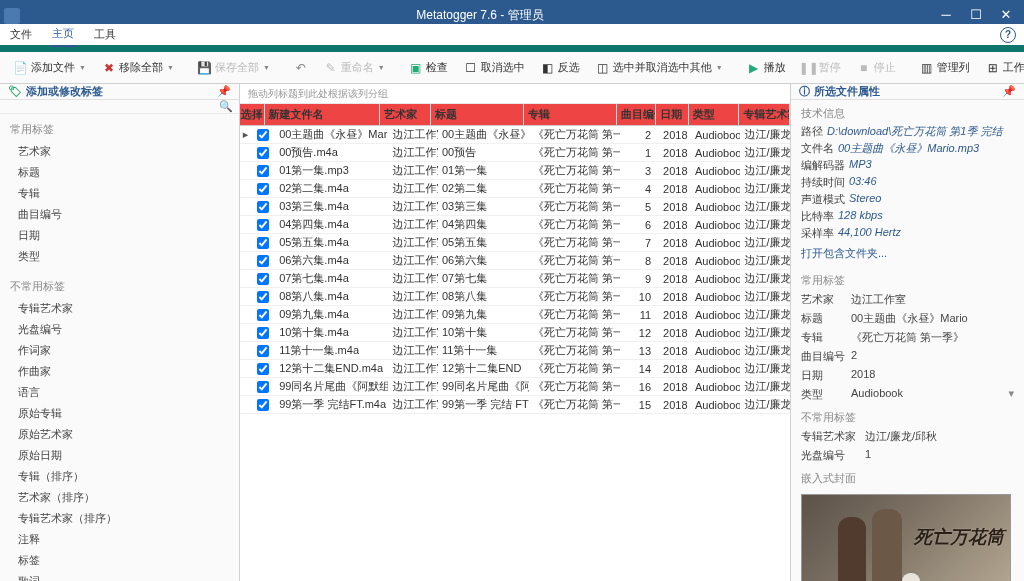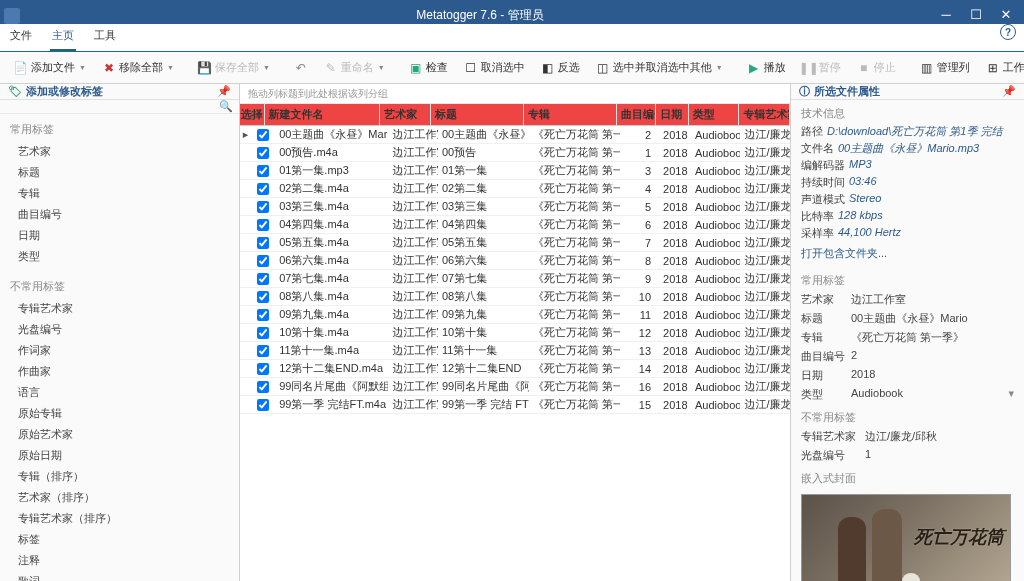--- a/index.html
+++ b/index.html
@@ -2,21 +2,21 @@
 <html><head>
 <meta charset="utf-8">
 <style>
 * { margin:0; padding:0; box-sizing:border-box; font-family:"Microsoft YaHei","Segoe UI",sans-serif; font-size:11px; }
 body { width:1024px; height:581px; background:#fff; overflow:hidden; display:flex; flex-direction:column; }
 .titlebar { height:24px; background:#2d5a8e; color:#fff; display:flex; align-items:flex-end; padding:0 4px; }
 .titlebar .logo { width:16px; height:16px; background:#4a7ab0; margin-right:8px; border-radius:2px; }
 .titlebar .title { flex:1; text-align:center; font-size:12px; }
 .titlebar .winbtns { display:flex; gap:2px; }
 .titlebar .winbtn { width:28px; height:20px; display:flex; align-items:center; justify-content:center; cursor:pointer; font-size:13px; }
-.menubar { height:28px; display:flex; padding:0 8px; border-bottom:1px solid #0f766e; gap:16px; }
+.menubar { height:28px; display:flex; align-items:center; padding:0 8px; border-bottom:7px solid #0f766e; gap:16px; }
 .menubar .menu-item { cursor:pointer; padding:4px 2px; color:#333; }
 .menubar .menu-item.active { border-bottom:2px solid #2d5a8e; color:#2d5a8e; }
 .menubar .help { margin-left:auto; color:#2d5a8e; font-weight:bold; width:16px; height:16px; border:1px solid #2d5a8e; border-radius:50%; display:flex; align-items:center; justify-content:center; cursor:pointer; font-size:10px; }
 .toolbar { height:32px; display:flex; align-items:center; padding:0 8px; border-bottom:1px solid #d0d0d0; gap:4px; background:#fafafa; }
 .toolbar .tbtn { display:flex; align-items:center; gap:3px; padding:3px 6px; cursor:pointer; color:#333; border-radius:2px; white-space:nowrap; }
 .toolbar .tbtn.disabled { color:#bbb; cursor:default; }
 .toolbar .sep { width:1px; height:18px; background:#ccc; margin:0 2px; }
 .toolbar .icn { width:14px; height:14px; display:inline-flex; align-items:center; justify-content:center; font-size:12px; }
 .toolbar .caret { font-size:7px; color:#888; margin-left:1px; }
 .main { flex:1; display:flex; overflow:hidden; }
@@ -174,22 +174,22 @@
           <div class="tag-item">光盘编号</div>
           <div class="tag-item">作词家</div>
           <div class="tag-item">作曲家</div>
           <div class="tag-item">语言</div>
           <div class="tag-item">原始专辑</div>
           <div class="tag-item">原始艺术家</div>
           <div class="tag-item">原始日期</div>
           <div class="tag-item">专辑（排序）</div>
           <div class="tag-item">艺术家（排序）</div>
           <div class="tag-item">专辑艺术家（排序）</div>
+          <div class="tag-item">注释</div>
           <div class="tag-item">标签</div>
-          <div class="tag-item">注释</div>
           <div class="tag-item">歌词</div>
         </div>
     </div>
 
   </div>
 
   <div class="center-panel">
     <div class="hint-row">拖动列标题到此处根据该列分组</div>
     <div class="tbl-head">
       <div class="th col-sel">选择</div>

